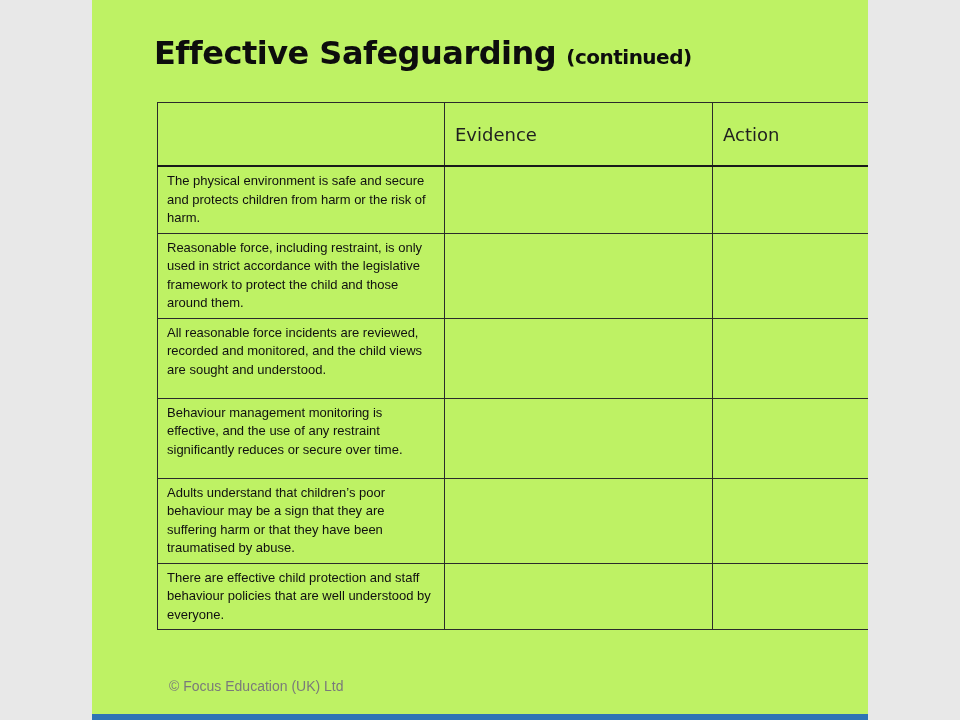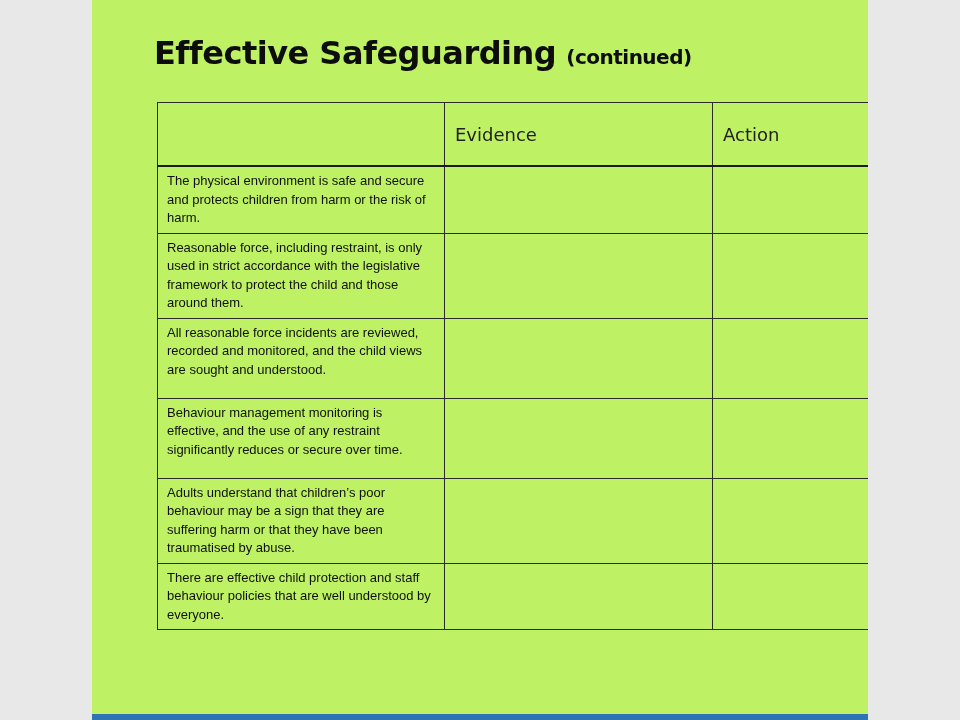--- a/index.html
+++ b/index.html
@@ -108,18 +108,19 @@
     <text font-family="DejaVu Sans, sans-serif" font-size="9.5" font-weight="700" letter-spacing="1.2" fill="#1a1a1a">
       <textPath href="#arcPath" startOffset="50%" text-anchor="middle">SAFEGUARDING</textPath>
     </text>
     <circle cx="47" cy="58" r="23" fill="#1a1a1a"></circle>
     <g>
       <circle cx="43.5" cy="53.5" r="9.5" fill="none" stroke="#ffffff" stroke-width="3.2"></circle>
       <line x1="50" y1="60.5" x2="58.5" y2="69" stroke="#ffffff" stroke-width="3.8" stroke-linecap="round"></line>
     </g>
   </svg>
 
+  <div class="footer-copyright">© Focus Education (UK) Ltd</div>
 
   <div class="page-number">14</div>
 
   <div class="accent-bar" style="background: rgb(46, 116, 181);"></div>
 
 </div>
 
 </body></html>

